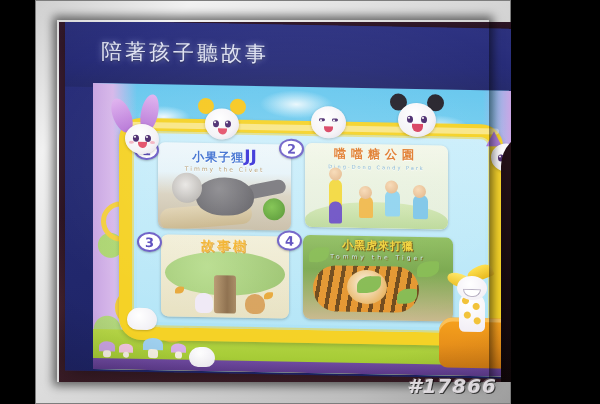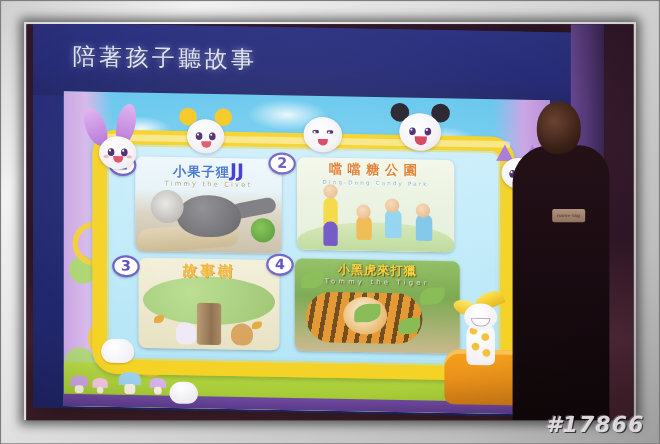--- a/index.html
+++ b/index.html
@@ -1,20 +1,20 @@
 <!DOCTYPE html>
 <html><head>
 <meta charset="utf-8">
 <style>
   html,body{margin:0;padding:0;background:#000;}
   body{width:600px;height:404px;overflow:hidden;font-family:"Liberation Sans",sans-serif;}
 
   
-  #photo{position:relative;width:600px;height:404px;overflow:hidden;
-         background:linear-gradient(135deg,#cfcfcf 0%,#f2f2f2 18%,#d8d8d8 50%,#bdbdbd 82%,#9d9d9d 100%);}
+  #photo{position:relative;width:476px;height:404px;overflow:hidden;
+         background:linear-gradient(135deg,#cfcfcf 0%,#f2f2f2 18%,#d8d8d8 50%,#bdbdbd 82%,#9d9d9d 100%);margin-left:35px;}
   .frame-bevel{position:absolute;inset:0;border:1px solid #7d7d7d;box-sizing:border-box;pointer-events:none;}
   .frame-inner-shadow{position:absolute;left:22px;top:20px;right:22px;bottom:22px;
         box-shadow:0 0 9px 4px rgba(0,0,0,.55);pointer-events:none;}
 
   
   #scene{position:absolute;left:24px;top:22px;width:552px;height:360px;overflow:hidden;
          background:#2a1320;}
   
   .wall{position:absolute;inset:0;
         background:

